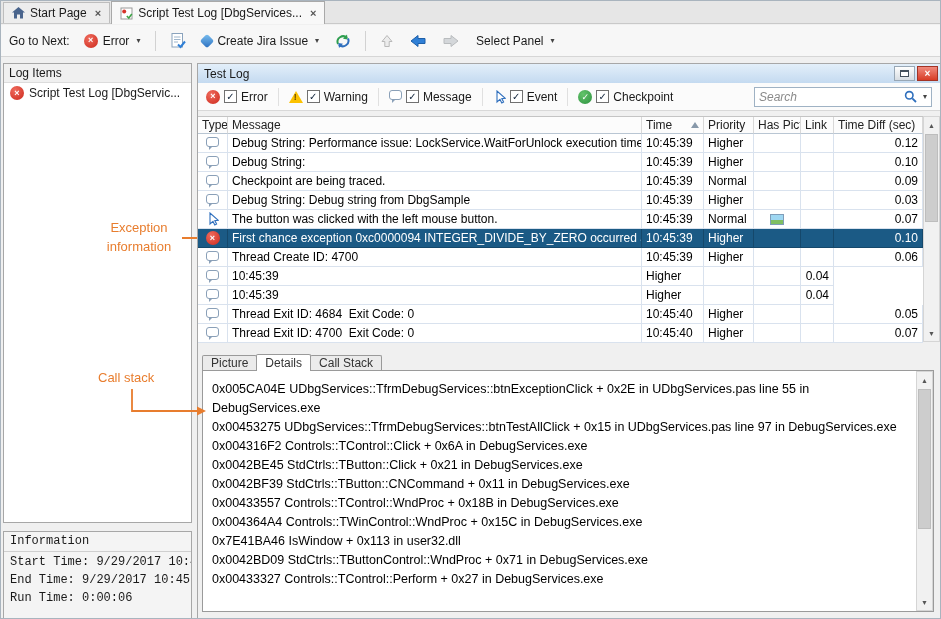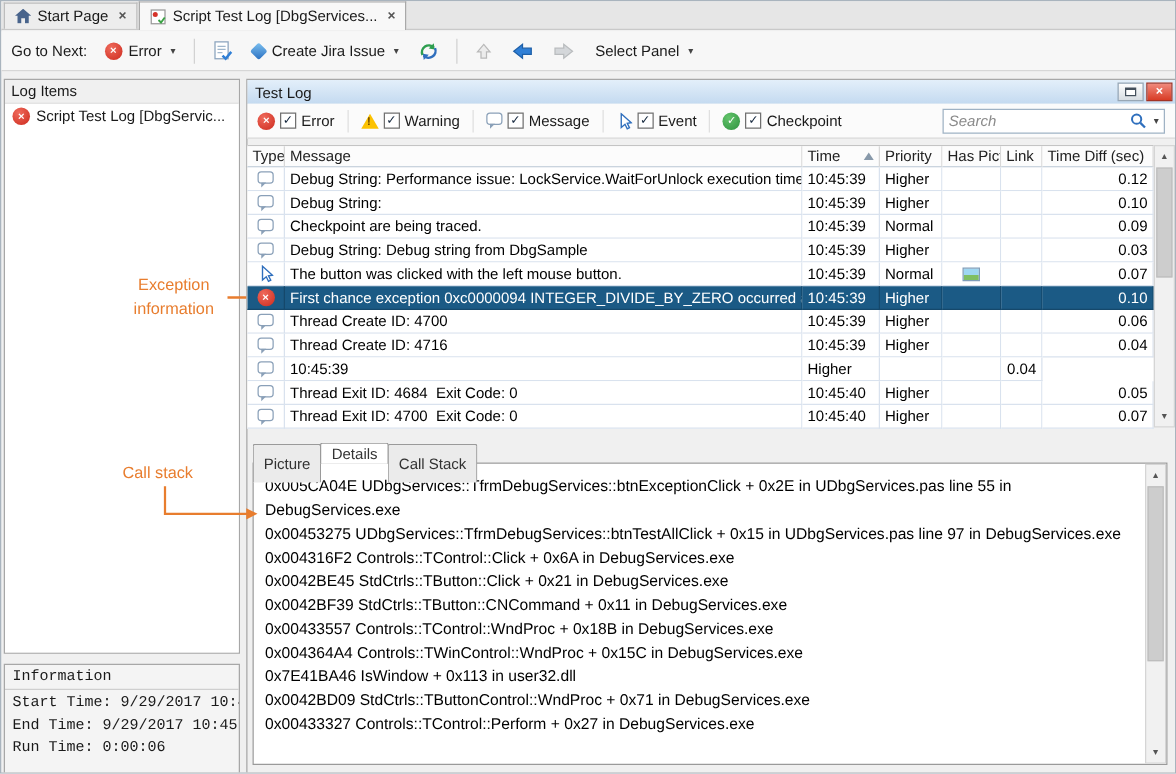--- a/index.html
+++ b/index.html
@@ -99,21 +99,21 @@
   .vscroll { position:absolute; width:17px; background:#f1f1f1; border:1px solid #d5d5d5; }
   .tscroll { left:725px; top:52px; height:226px; }
   .arr { position:absolute; left:0; right:0; height:16px; display:flex; align-items:center;
          justify-content:center; font-size:7px; color:#555; }
   .arr.up { top:0; } .arr.dn { bottom:0; }
   .thumb { position:absolute; left:1px; right:1px; background:#cdcdcd; border:1px solid #bdbdbd; }
   .tscroll .thumb { top:17px; height:88px; }
 
   
   .dtabs { position:absolute; left:4px; top:290px; display:flex; z-index:2; }
-  .dtab { height:31px; margin-top:1px; padding:0 8px; border:1px solid #9a9a9a; border-bottom:none;
+  .dtab { height:15px; margin-top:1px; padding:0 8px; border:1px solid #9a9a9a; border-bottom:none;
           background:#ebebeb; display:flex; align-items:center; margin-right:-1px;
           border-radius:2px 2px 0 0; color:#333; }
   .dtab.active { height:17px; margin-top:0; background:#fff; position:relative; z-index:3; }
   .details { position:absolute; left:4px; right:6px; top:306px; bottom:6px; background:#fff;
              border:1px solid #9a9a9a; padding:9px 30px 6px 9px; overflow:hidden; }
   .sline { font-size:12.5px; line-height:19px; color:#000; }
   .dscroll { position:absolute; top:0; right:0; bottom:0; width:17px; background:#f1f1f1;
              border-left:1px solid #d5d5d5; }
   .dscroll .thumb { top:17px; height:140px; }
 
@@ -355,21 +355,20 @@
         <div class="td cmsg">Thread Create ID: 4700</div>
         <div class="td ctime">10:45:39</div>
         <div class="td cprio">Higher</div>
         <div class="td cpic"></div>
         <div class="td clink"></div>
         <div class="td cdiff">0.06</div>
       </div>
 
       <div class="trow grid7">
         <div class="td ctype"><span class="ic-msg"></span></div>
-        <div class="td cmsg">Thread Create ID: 4716</div>
         <div class="td ctime">10:45:39</div>
         <div class="td cprio">Higher</div>
         <div class="td cpic"></div>
         <div class="td clink"></div>
         <div class="td cdiff">0.04</div>
       </div>
 
       <div class="trow grid7">
         <div class="td ctype"><span class="ic-msg"></span></div>
         <div class="td ctime">10:45:39</div>

